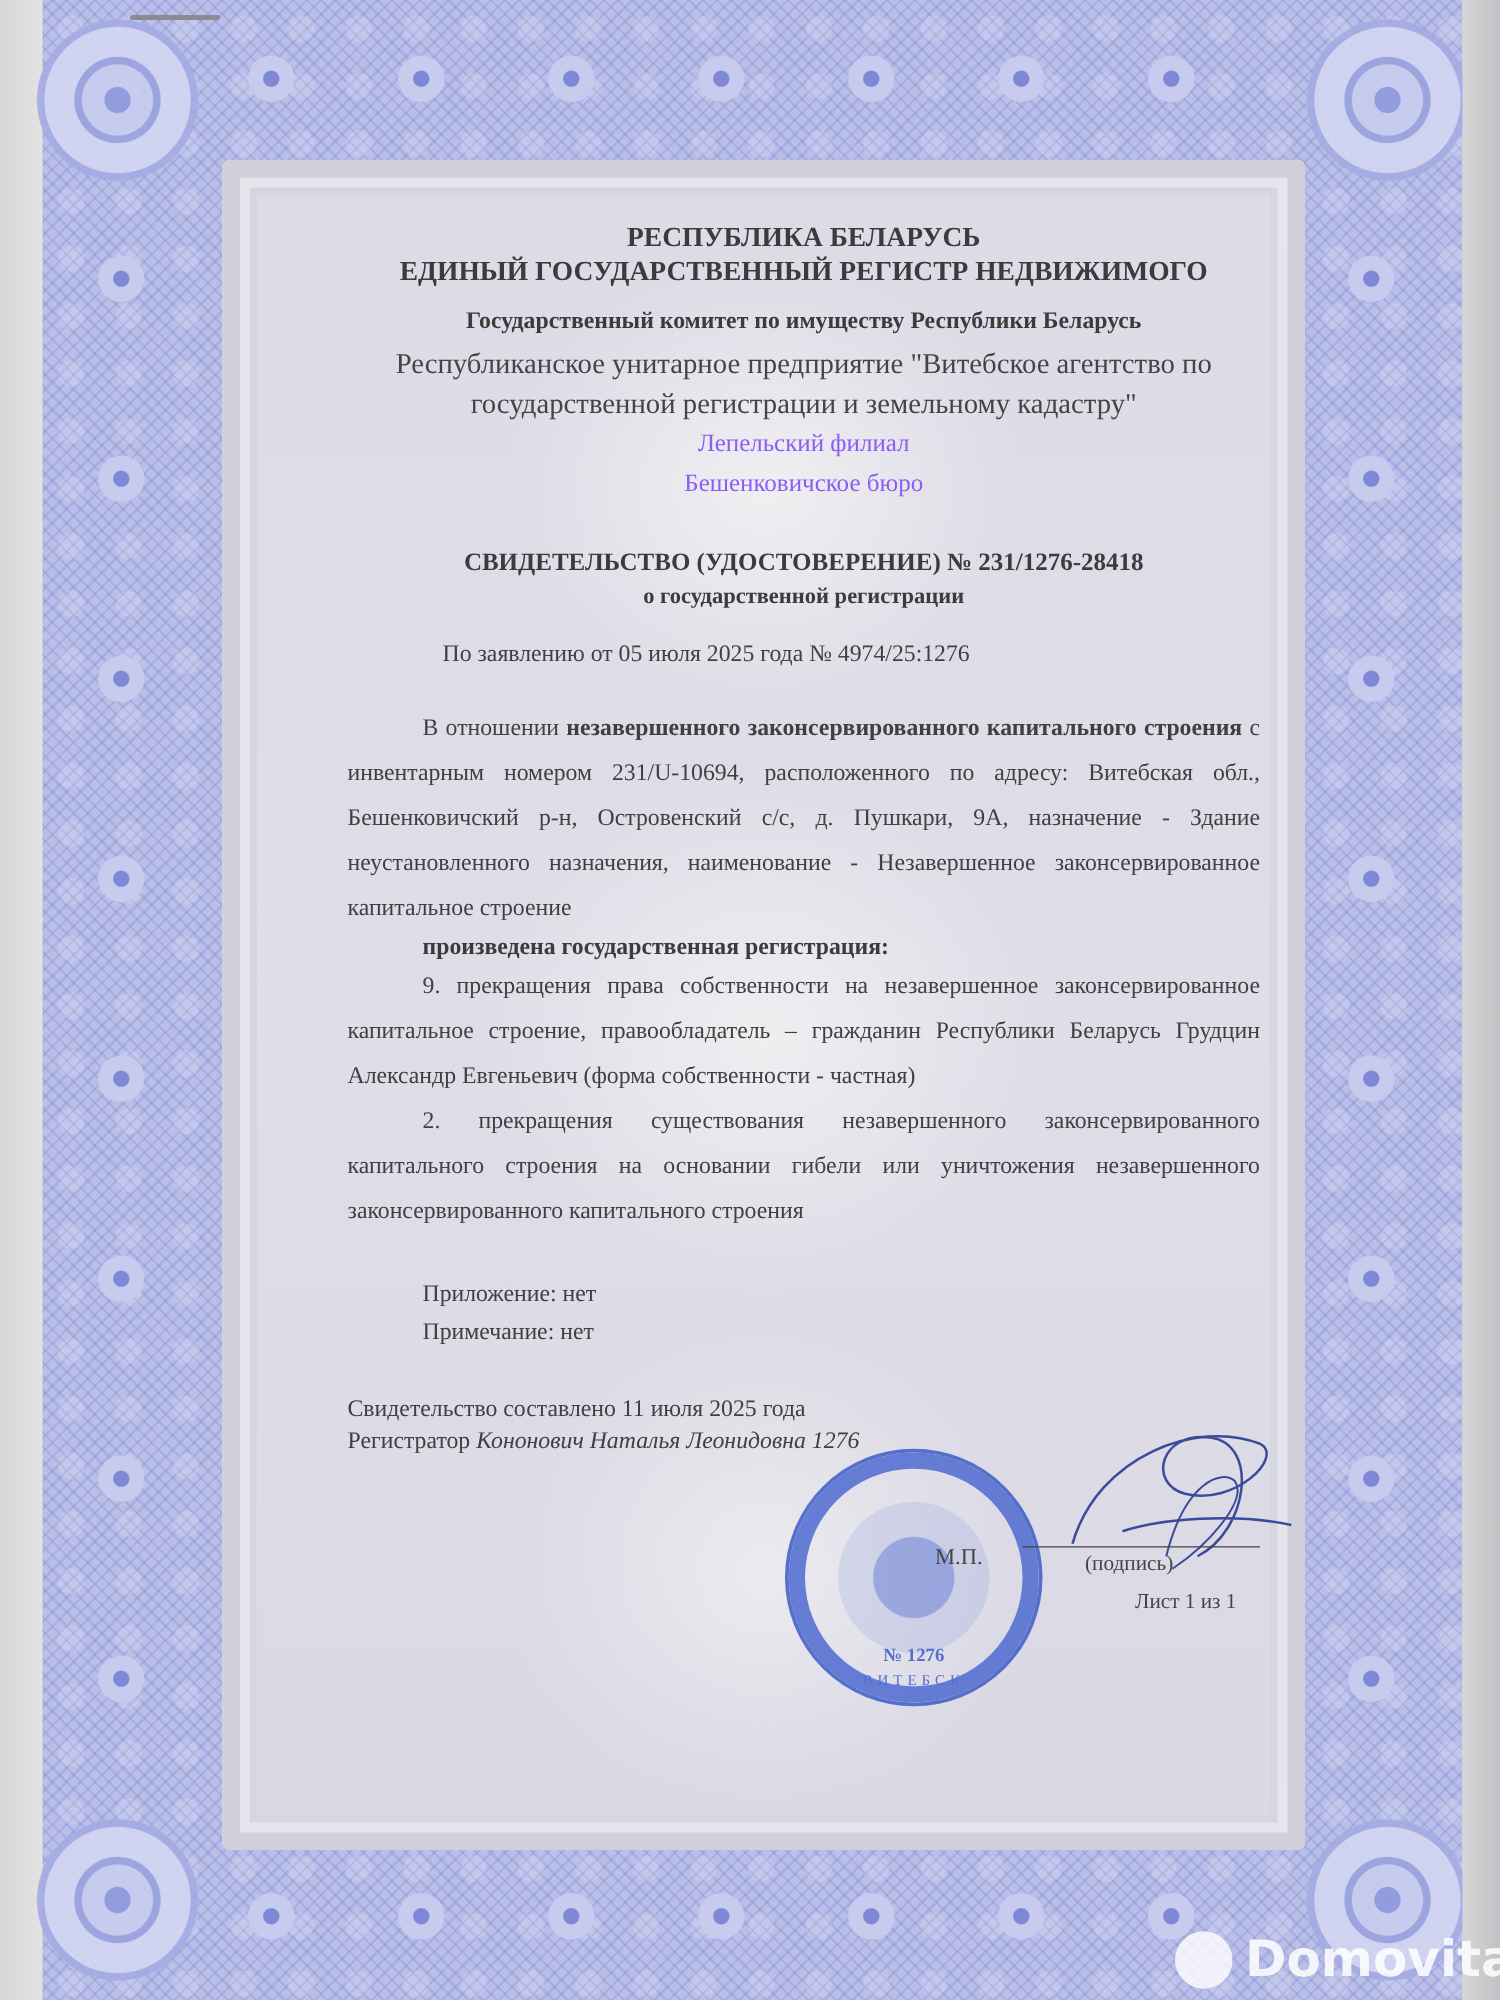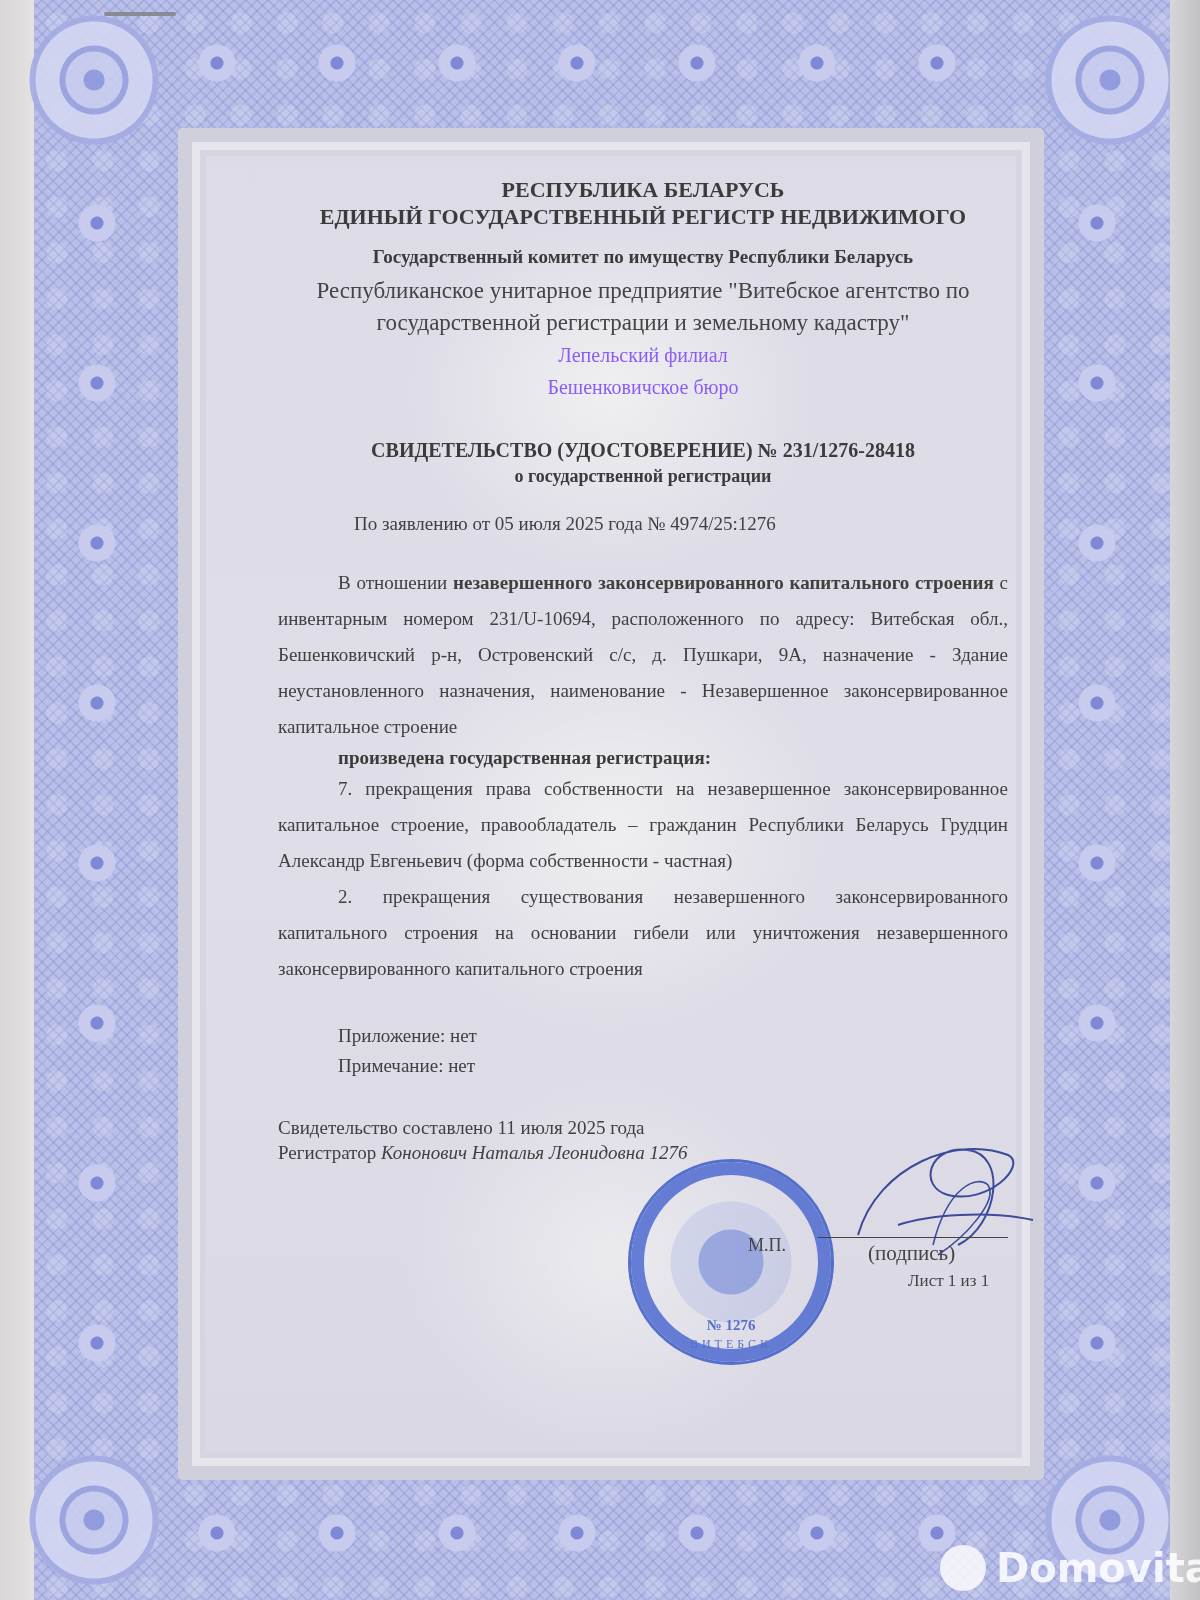--- a/index.html
+++ b/index.html
@@ -75,21 +75,21 @@
   .stamp {
     position:absolute; left:350px; top:-6px; width:200px; height:200px; border-radius:50%;
     border:3px solid #3d5cc8; box-shadow: inset 0 0 0 10px rgba(255,255,255,0.0), inset 0 0 0 13px #4f6bd0;
     background: radial-gradient(circle, rgba(70,100,210,0.55) 0 32px, rgba(70,100,210,0.15) 33px 60px, transparent 61px);
     opacity:0.85;
   }
   .stamp-num { position:absolute; left:0; right:0; bottom:28px; text-align:center; color:#3d5cc8; font-size:15px; font-weight:bold; }
   .stamp-city { position:absolute; left:0; right:0; bottom:10px; text-align:center; color:#3d5cc8; font-size:12px; letter-spacing:4px; }
   .mp { position:absolute; left:470px; top:70px; font-size:18px; color:#444; }
   .sig-line { position:absolute; left:540px; top:72px; width:190px; height:1px; background:#444; }
-  .sig-caption { position:absolute; left:590px; top:76px; font-size:21px; color:#444; }
+  .sig-caption { position:absolute; left:590px; top:76px; font-size:17px; color:#444; }
   .sheet { position:absolute; left:630px; top:106px; font-size:17px; color:#444; }
   .signature {
     position:absolute; left:560px; top:-40px; width:200px; height:150px;
   }
   .watermark {
     position:absolute; left:940px; top:1545px; display:flex; align-items:center; gap:10px;
     color:rgba(255,255,255,0.85); font-family:"DejaVu Sans","Liberation Sans",sans-serif;
     font-size:40px; font-weight:bold;
   }
   .wm-dot { width:46px; height:46px; border-radius:50%; background:rgba(255,255,255,0.8); }
@@ -154,21 +154,21 @@
       <p class="branch">Бешенковичское бюро</p>
 
       <p class="title">СВИДЕТЕЛЬСТВО (УДОСТОВЕРЕНИЕ) № 231/1276-28418</p>
       <p class="subtitle">о государственной регистрации</p>
 
       <p class="application">По заявлению от 05 июля 2025 года № 4974/25:1276</p>
 
       <p class="body-text indent"><span>В отношении </span><b>незавершенного законсервированного капитального строения</b><span> с инвентарным номером 231/U-10694, расположенного по адресу: Витебская обл., Бешенковичский р-н, Островенский с/с, д. Пушкари, 9А, назначение - Здание неустановленного назначения, наименование - Незавершенное законсервированное капитальное строение</span></p>
 
       <div class="reg-head">произведена государственная регистрация:</div>
-      <p class="body-text indent" style="margin-top:0">7. прекращения права собственности на незавершенное законсервированное капитальное строение, правообладатель – гражданин Республики Беларусь Грудцин Александр Евгеньевич (форма собственности - частная)</p>
+      <p class="body-text indent" style="margin-top:0">9. прекращения права собственности на незавершенное законсервированное капитальное строение, правообладатель – гражданин Республики Беларусь Грудцин Александр Евгеньевич (форма собственности - частная)</p>
       <p class="body-text indent" style="margin-top:0">2. прекращения существования незавершенного законсервированного капитального строения на основании гибели или уничтожения незавершенного законсервированного капитального строения</p>
 
       <div class="annex">
         <div>Приложение: нет</div>
         <div>Примечание: нет</div>
       </div>
 
       <div class="compiled">
         <div>Свидетельство составлено 11 июля 2025 года</div>
         <div><span>Регистратор</span> <span class="registrar-name">Кононович Наталья Леонидовна 1276</span></div>

